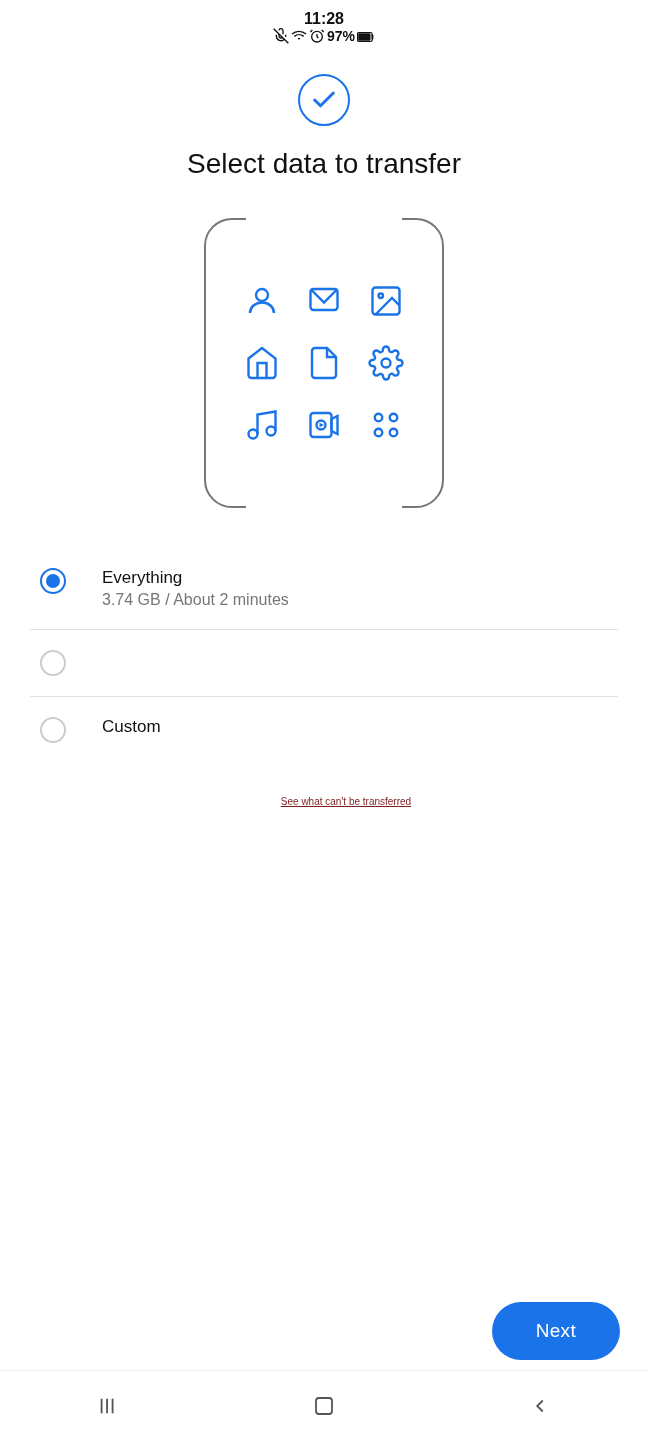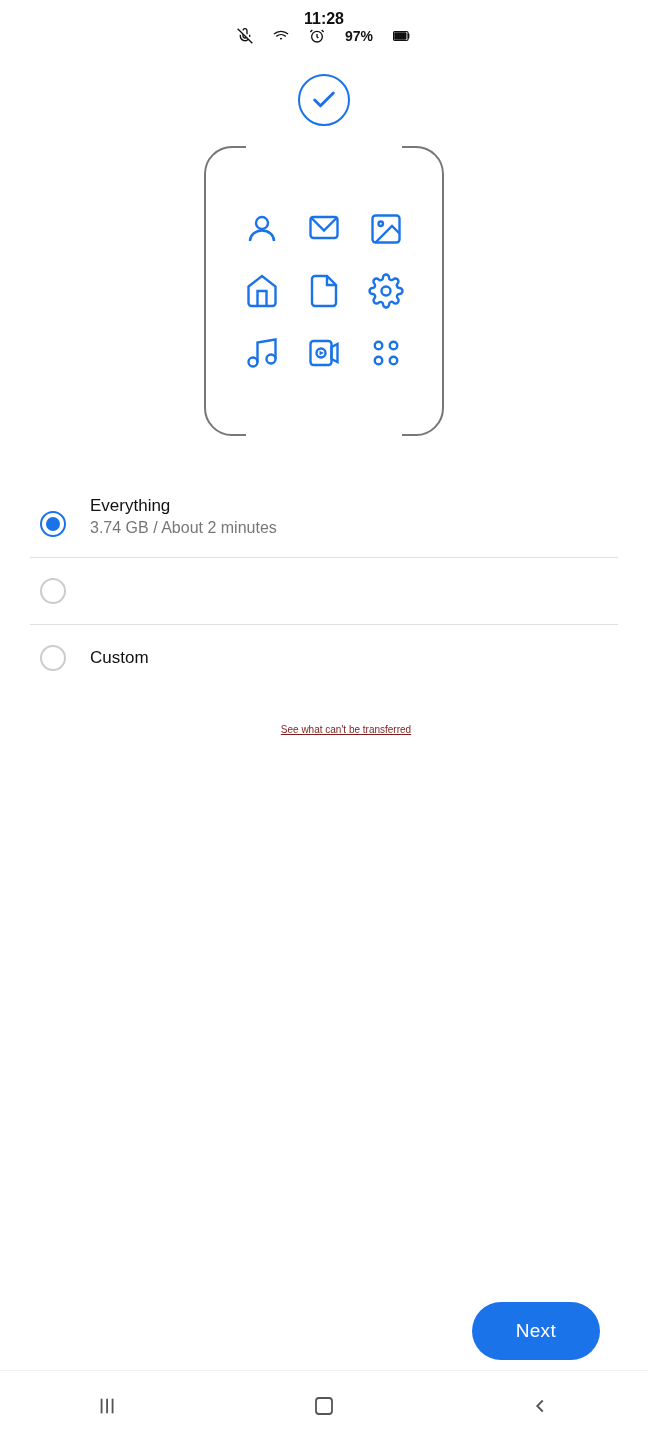--- a/index.html
+++ b/index.html
@@ -23,22 +23,22 @@
       height: 44px;
       flex-direction: column;
     }
     .status-time {
       font-size: 16px;
       font-weight: 600;
       color: #111;
     }
     .status-icons {
       display: flex;
-      align-items: center;
-      gap: 20px;
+      align-items: flex-end;
+      gap: 2px;
       font-size: 13px;
       color: #111;
     }
 
     
     .main-content {
       display: flex;
       flex-direction: column;
       align-items: center;
       padding: 30px 30px 0;
@@ -123,25 +123,25 @@
       stroke-width: 1.6;
     }
 
     
     .options-container {
       width: 100%;
     }
 
     .option-item {
       display: flex;
-      align-items: flex-end;
+      align-items: flex-start;
       padding: 20px 10px;
       border-bottom: 1px solid #e0e0e0;
       cursor: pointer;
-      gap: 24px;
+      gap: 36px;
     }
 
     .radio-outer {
       width: 26px;
       height: 26px;
       border-radius: 50%;
       border: 2px solid #ccc;
       display: flex;
       align-items: center;
       justify-content: center;
@@ -182,21 +182,21 @@
       font-size: 10px;
       color: #7f1d1d;
       text-decoration: underline;
       margin-left: 44px;
     }
 
     
     .next-btn-container {
       position: absolute;
       bottom: 80px;
-      right: 48px;
+      right: 28px;
     }
     .next-btn {
       background: #1a73e8;
       color: #fff;
       border: none;
       border-radius: 30px;
       padding: 18px 44px;
       font-size: 19px;
       font-weight: 500;
       cursor: pointer;
@@ -261,20 +261,21 @@
 </div>
 
 <div class="main-content">
 
   <div class="check-circle">
     <svg width="28" height="28" viewBox="0 0 24 24">
       <polyline points="20 6 9 17 4 12" stroke="#1a73e8" stroke-width="2.5" stroke-linecap="round" stroke-linejoin="round"></polyline>
     </svg>
   </div>
 
+  <h1 class="page-title">Select data to transfer</h1>
 
   <div class="phone-illustration">
     <div class="icon-grid">
 
       <div class="grid-icon">
         <svg width="36" height="36" viewBox="0 0 24 24">
             <circle cx="12" cy="8" r="4"></circle>
             <path d="M4 20c0-4 3.6-7 8-7s8 3 8 7"></path>
           </svg>
       </div>

